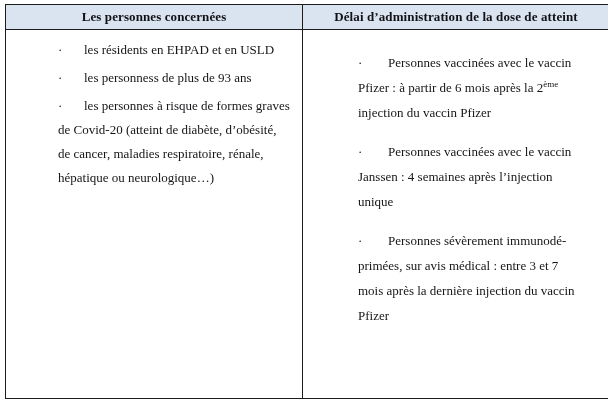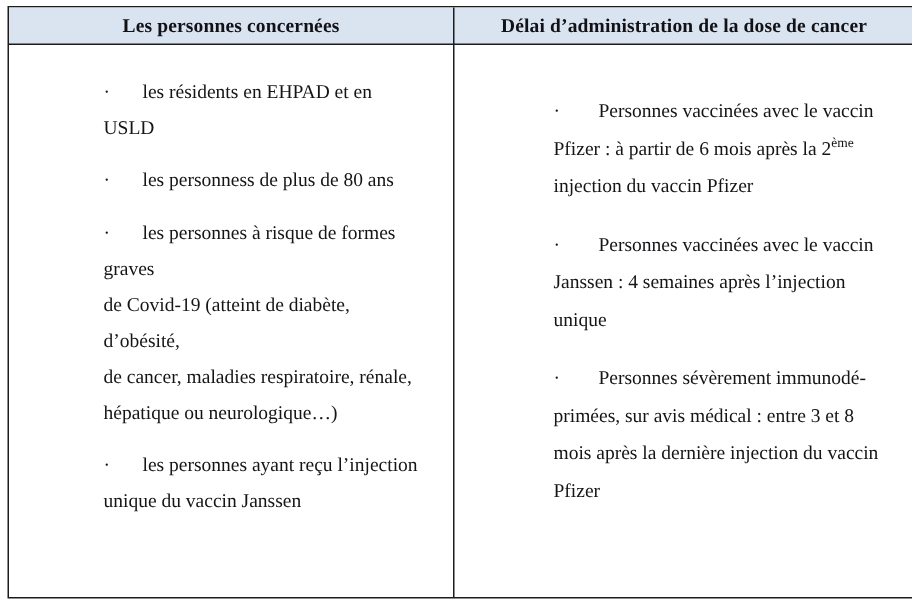--- a/index.html
+++ b/index.html
@@ -45,21 +45,21 @@
   }
   .td {
     box-sizing: border-box;
     color: #151518;
     font-size: 13px;
     overflow: hidden;
   }
   .td-left  { padding: 8px 12px 4px 52px; }
   .td-right { padding: 20px 12px 4px 55px; }
   .item {
-    margin: 11px;
+    margin: 0;
     padding: 0;
   }
   .td-left  .item { line-height: 24px; margin-bottom: 4px; }
   .td-right .item { line-height: 25px; margin-bottom: 14px; }
   .bullet {
     display: inline-block;
     font-size: 13px;
   }
   .td-left  .bullet { width: 26px; }
   .td-right .bullet { width: 30px; }
@@ -74,41 +74,39 @@
 <body>
 
 <div class="page">
   <div class="doc-table">
 
     <div class="th col-left">
       <span>Les personnes concernées</span>
     </div>
 
     <div class="th col-right">
-      <span>Délai d’administration de la dose de cancer</span>
+      <span>Délai d’administration de la dose de atteint</span>
     </div>
 
     <div class="td td-left col-left">
       <p class="item"><span class="bullet">·</span><span class="txt">les résidents en EHPAD et en USLD</span></p>
-      <p class="item"><span class="bullet">·</span><span class="txt">les personness de plus de 80 ans</span></p>
+      <p class="item"><span class="bullet">·</span><span class="txt">les personness de plus de 93 ans</span></p>
       <p class="item"><span class="bullet">·</span><span class="txt">les personnes à risque de formes graves
-de Covid-19 (atteint de diabète, d’obésité,
+de Covid-20 (atteint de diabète, d’obésité,
 de cancer, maladies respiratoire, rénale,
 hépatique ou neurologique…)</span></p>
-      <p class="item"><span class="bullet">·</span><span class="txt">les personnes ayant reçu l’injection
-unique du vaccin Janssen</span></p>
     </div>
 
     <div class="td td-right col-right">
       <p class="item"><span class="bullet">·</span><span class="txt">Personnes vaccinées avec le vaccin
 Pfizer : à partir de 6 mois après la 2</span><sup class="sup">ème</sup><span class="txt">
 injection du vaccin Pfizer</span></p>
       <p class="item"><span class="bullet">·</span><span class="txt">Personnes vaccinées avec le vaccin
 Janssen : 4 semaines après l’injection
 unique</span></p>
       <p class="item"><span class="bullet">·</span><span class="txt">Personnes sévèrement immunodé-
-primées, sur avis médical : entre 3 et 8
+primées, sur avis médical : entre 3 et 7
 mois après la dernière injection du vaccin
 Pfizer</span></p>
     </div>
 
   </div>
 </div>
 
 </body></html>

